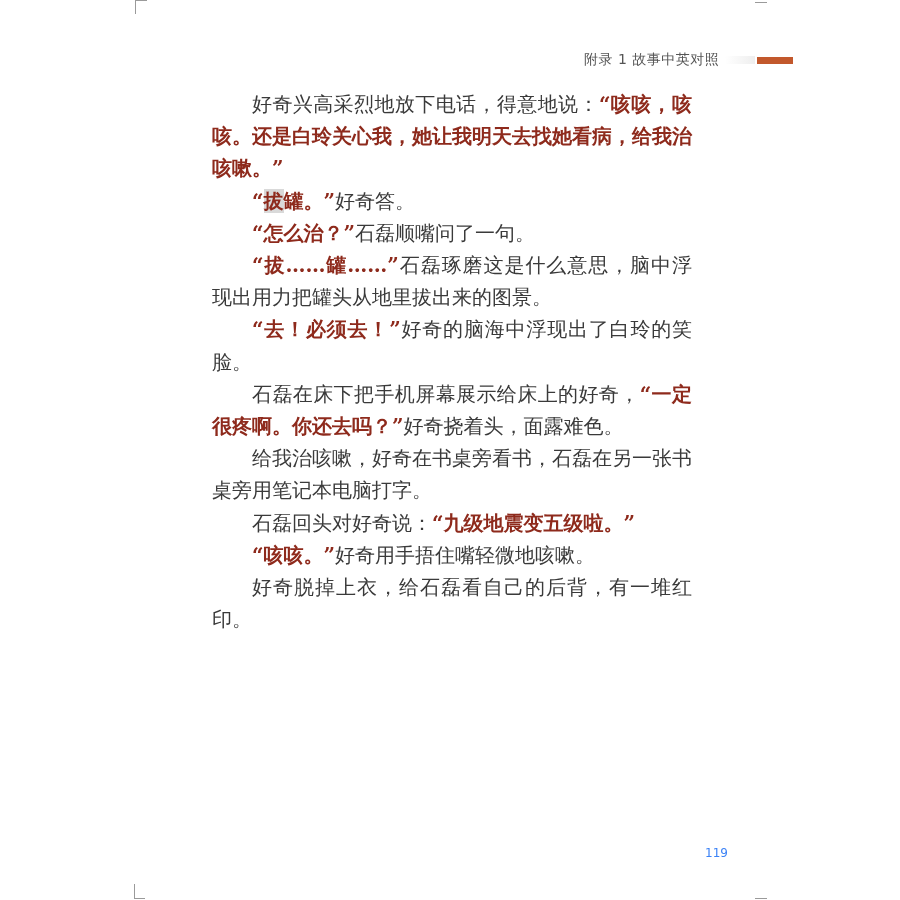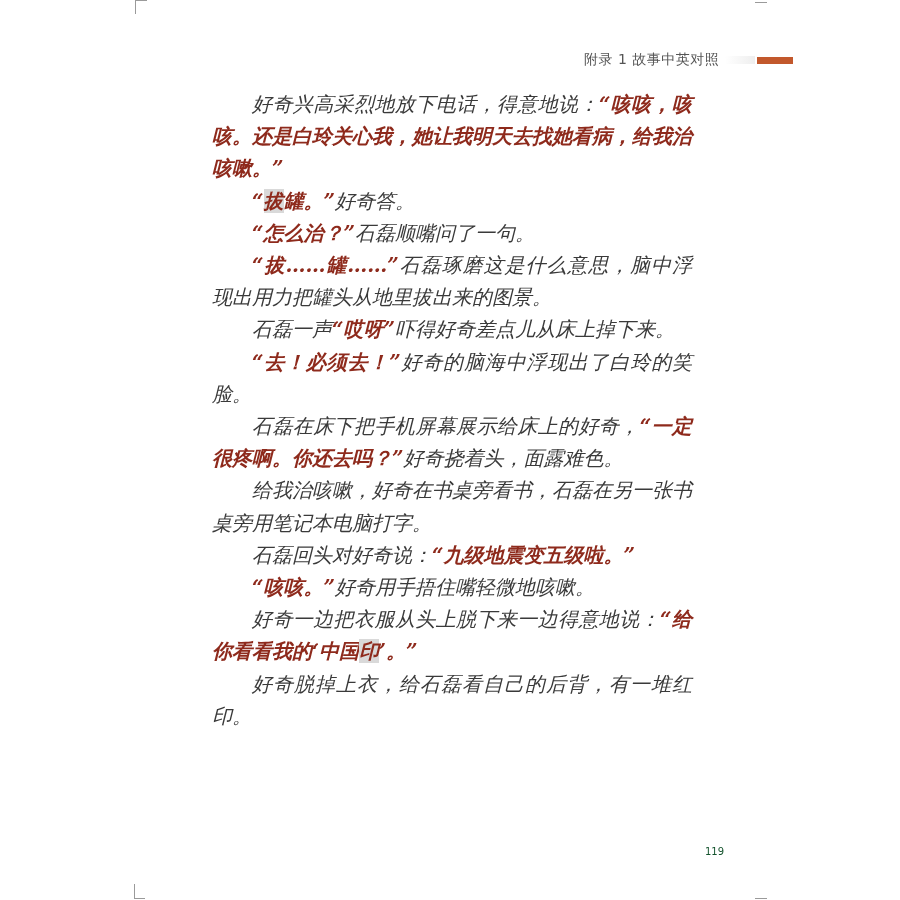--- a/index.html
+++ b/index.html
@@ -5,25 +5,25 @@
   html, body { margin:0; padding:0; background:#ffffff; }
   body { width:900px; height:900px; position:relative; overflow:hidden;
          font-family: "DejaVu Serif", "Liberation Serif", serif; color:#3a3a3a; }
   .crop { position:absolute; background:#9a9a9a; }
   .header { position:absolute; top:49px; left:555px; height:22px; display:flex; align-items:center; }
   .header-text { font-family:"DejaVu Sans","Liberation Sans",sans-serif; font-size:14px; color:#555; letter-spacing:0.5px;padding-left:29px; }
   .header-fade { width:30px; height:8px; margin-left:6px; background:linear-gradient(to right, rgba(255,255,255,0), #eeeeee); }
   .header-bar { width:36px; height:7px; background:#c2582c; margin-left:2px; }
   .body { position:absolute; top:88px; left:212px; width:480px; font-size:20px; line-height:32.2px; }
   .p { text-align:justify; text-align-last:left; margin:0; }
-  .indent { text-indent:40px;font-style:italic; }
+  .indent { text-indent:40px; }
   .red { color:#8e2a1c; font-weight:bold; }
   .hl { background:#d9d9d9; }
   .pinyin { font-family:"DejaVu Sans","Liberation Sans",sans-serif; font-weight:normal; color:#8e2a1c; font-size:18px; }
-  .page-num { position:absolute; top:846px; left:705px; font-family:"DejaVu Sans","Liberation Sans",sans-serif; font-size:10px; color:#14532d; }
+  .page-num { position:absolute; top:846px; left:705px; font-family:"DejaVu Sans","Liberation Sans",sans-serif; font-size:12px; color:#3b82f6; }
 </style>
 </head>
 <body>
 
 <div class="crop" style="left:135px;top:0;width:1px;height:14px;"></div>
 <div class="crop" style="left:135px;top:0;width:12px;height:1px;"></div>
 <div class="crop" style="left:755px;top:2px;width:12px;height:1px;"></div>
 <div class="crop" style="left:134px;top:884px;width:1px;height:14px;"></div>
 <div class="crop" style="left:134px;top:898px;width:11px;height:1px;"></div>
 <div class="crop" style="left:755px;top:898px;width:12px;height:1px;"></div>
@@ -32,23 +32,21 @@
   <span class="header-text">附录 1  故事中英对照</span>
   <span class="header-fade"></span>
   <span class="header-bar"></span>
 </div>
 
 <div class="body" id="body">
     <p class="p indent"><span>好奇兴高采烈地放下电话，得意地说：</span><span class="red">“咳咳，咳咳。还是白玲关心我，她让我明天去找她看病，给我治咳嗽。”</span></p>
     <p class="p indent"><span class="red">“</span><span class="red hl">拔</span><span class="red">罐。”</span><span>好奇答。</span></p>
     <p class="p indent"><span class="red">“怎么治？”</span><span>石磊顺嘴问了一句。</span></p>
     <p class="p indent"><span class="red">“拔……罐……”</span><span>石磊琢磨这是什么意思，脑中浮现出用力把罐头从地里拔出来的图景。</span></p>
-    <p class="p indent"><span>石磊一声</span><span class="red">“哎呀”</span><span>吓得好奇差点儿从床上掉下来。</span></p>
     <p class="p indent"><span class="red">“去！必须去！”</span><span>好奇的脑海中浮现出了白玲的笑脸。</span></p>
     <p class="p indent"><span>石磊在床下把手机屏幕展示给床上的好奇，</span><span class="red">“一定很疼啊。你还去吗？”</span><span>好奇挠着头，面露难色。</span></p>
     <p class="p indent"><span>给我治咳嗽，好奇在书桌旁看书，石磊在另一张书桌旁用笔记本电脑打字。</span></p>
     <p class="p indent"><span>石磊回头对好奇说：</span><span class="red">“九级地震变五级啦。”</span></p>
     <p class="p indent"><span class="red">“咳咳。”</span><span>好奇用手捂住嘴轻微地咳嗽。</span></p>
-    <p class="p indent"><span>好奇一边把衣服从头上脱下来一边得意地说：</span><span class="red">“给你看看我的‘中国</span><span class="red hl">印</span><span class="red">’。”</span></p>
     <p class="p indent"><span>好奇脱掉上衣，给石磊看自己的后背，有一堆红印。</span></p>
   </div>
 
 <div class="page-num">119</div>
 
 </body></html>

